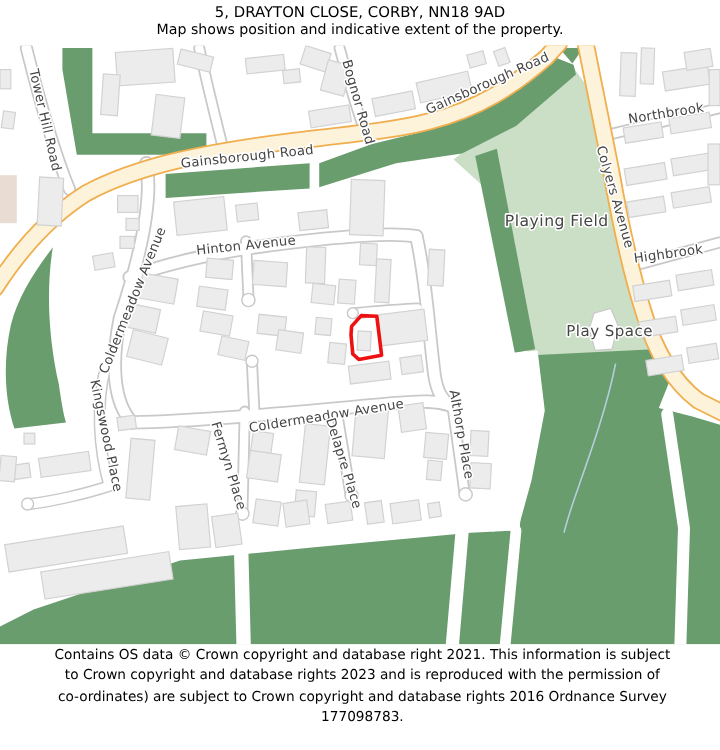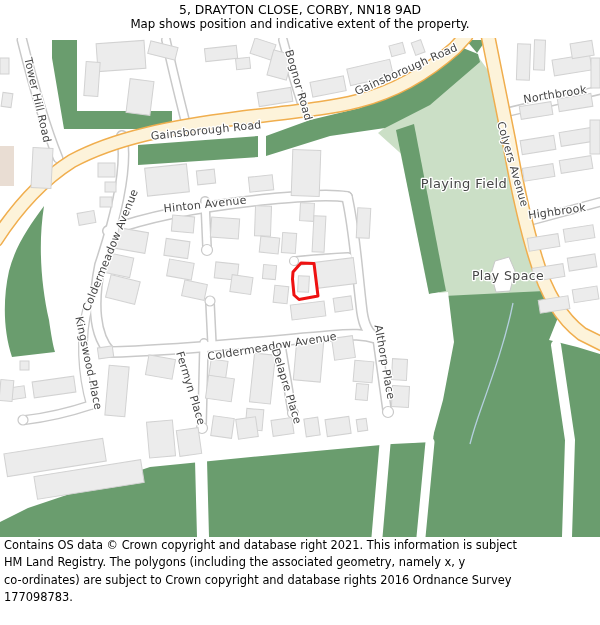--- a/index.html
+++ b/index.html
@@ -3,21 +3,21 @@
 <meta charset="utf-8">
 <style>
   html,body{margin:0;padding:0;background:#ffffff;}
   .page{position:relative;width:600px;height:625px;background:#fff;overflow:hidden;
         font-family:"DejaVu Sans",sans-serif;}
   .title-block{position:absolute;top:0;left:0;width:600px;height:38px;text-align:center;}
   .title-line1{font-size:12.4px;color:#000;padding-top:2px;line-height:15px;}
   .title-line2{font-size:11.8px;color:#000;line-height:15px;}
   .map-wrap{position:absolute;top:38px;left:0;width:600px;height:499px;background:#fff;}
   .footer{position:absolute;top:537px;left:0;width:600px;height:88px;background:#fff;}
-  .footer div{font-size:11.4px;color:#000;line-height:17.4px;padding-left:4px;white-space:nowrap;}
+  .footer div{font-size:11.4px;color:#000;line-height:17.4px;padding-left:4px;white-space:nowrap;text-align:center;}
   
   .bld{stroke:#d2d2d2;stroke-width:1;}
   .road-label{font-size:11px;letter-spacing:.2px;paint-order:stroke;stroke:#ffffff;
               stroke-width:2.6px;stroke-linejoin:round;text-anchor:middle;}
   .area-label{font-size:13px;letter-spacing:.4px;paint-order:stroke;stroke:#ffffff;
               stroke-width:2.6px;stroke-linejoin:round;text-anchor:middle;}
   .area-label.small{font-size:12.5px;}
   .rc{fill:none;stroke-linecap:round;stroke-linejoin:round;}
   .rf{fill:none;stroke:#ffffff;stroke-linecap:round;stroke-linejoin:round;}
   .bulb{fill:#ffffff;stroke:#c9c9c9;stroke-width:1.2;}
@@ -240,18 +240,18 @@
       <text class="road-label" x="89" y="367" transform="rotate(78 89 363)">Kingswood Place</text>
       <text class="road-label" x="191" y="392" transform="rotate(73 191 388)">Fermyn Place</text>
       <text class="road-label" x="287" y="390" transform="rotate(73 287 386)">Delapre Place</text>
       <text class="road-label" x="385" y="366" transform="rotate(80 385 362)">Althorp Place</text>
     </g>
   </svg>
   </div>
 
   <div class="footer">
     <div>Contains OS data © Crown copyright and database right 2021. This information is subject</div>
-    <div>HM Land Registry. The polygons (including the associated geometry, namely x, y</div>
+    <div>to Crown copyright and database rights 2023 and is reproduced with the permission of</div>
     <div>co-ordinates) are subject to Crown copyright and database rights 2016 Ordnance Survey</div>
     <div>177098783.</div>
   </div>
 
 </div>
 
 </body></html>

